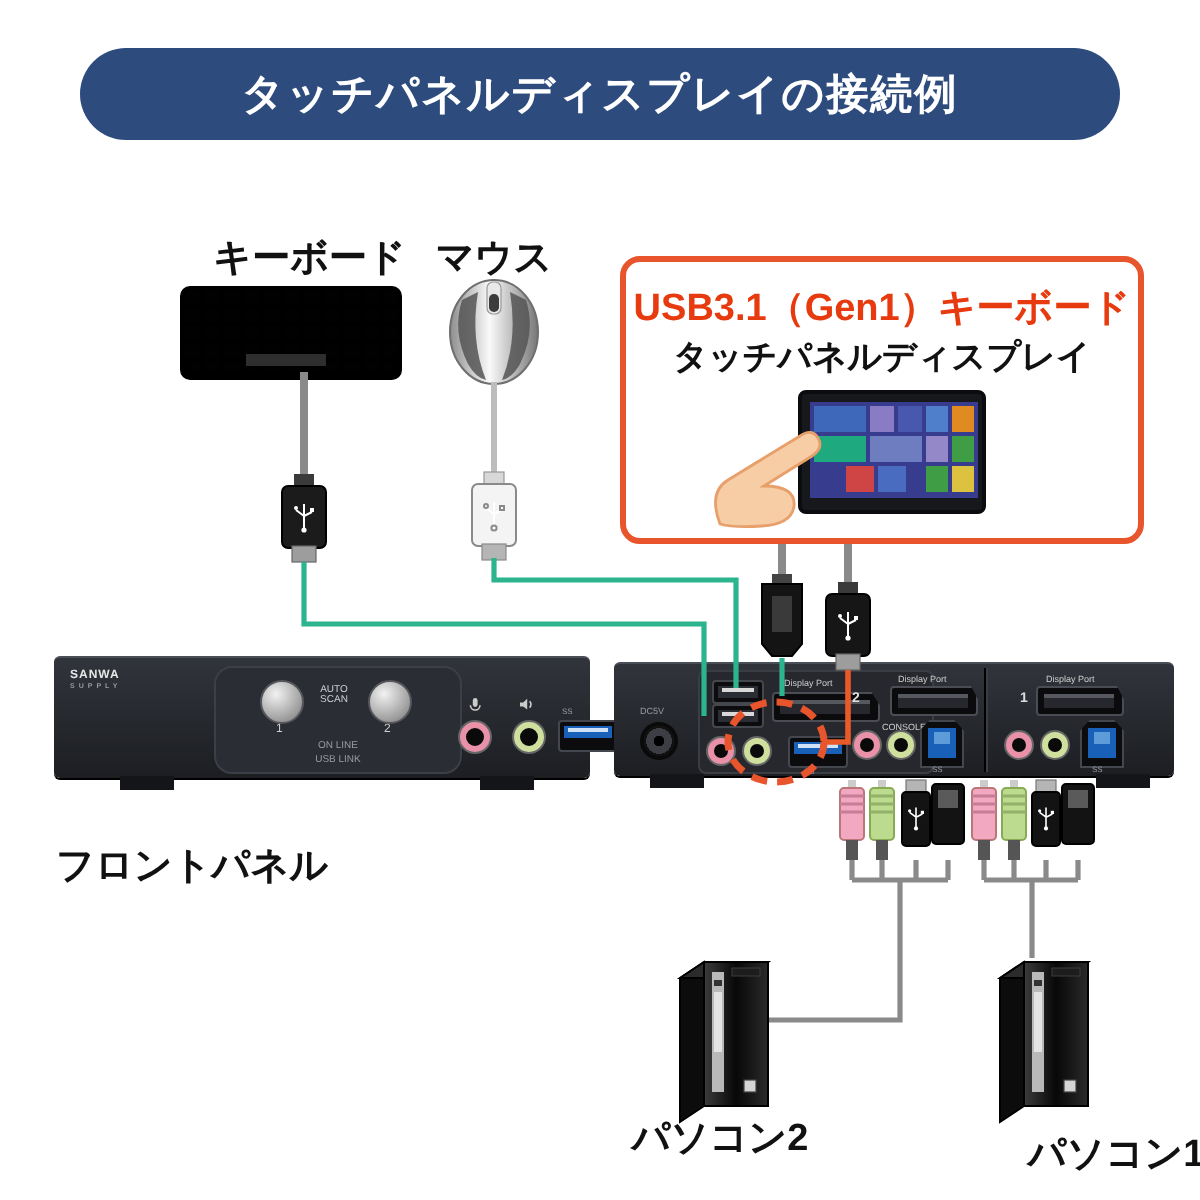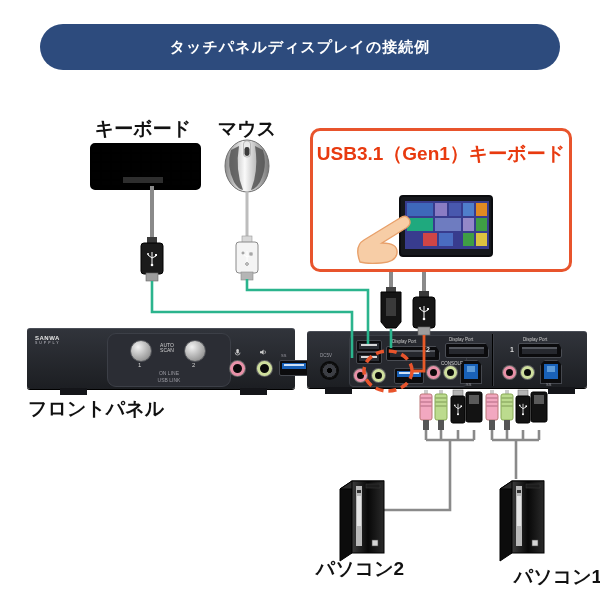--- a/index.html
+++ b/index.html
@@ -1,21 +1,21 @@
 <!DOCTYPE html>
 <html><head>
 <meta charset="utf-8">
 <style>
   html,body{margin:0;padding:0;background:#fff;}
   .stage{position:relative;width:600px;height:600px;background:#fff;overflow:hidden;
          font-family:"Liberation Sans","DejaVu Sans",sans-serif;}
   
   .banner{position:absolute;left:40px;top:24px;width:520px;height:46px;background:#2d4b7d;
           border-radius:24px;display:flex;align-items:center;justify-content:center;}
-  .banner span{color:#fff;font-size:15px;font-weight:bold;letter-spacing:1px;}
+  .banner span{color:#fff;font-size:21px;font-weight:bold;letter-spacing:1px;}
   
   .klabel{position:absolute;font-size:19px;font-weight:bold;color:#111;text-align:center;}
   
   .keyboard{position:absolute;left:90px;top:143px;width:107px;height:43px;border-radius:5px;
             background-color:#161616;border:2px solid #000;
             background-image:repeating-linear-gradient(90deg,#2b2b2b 0 8px,#101010 8px 10px),
                              repeating-linear-gradient(0deg,#2b2b2b 0 7px,#101010 7px 9px);
             background-blend-mode:multiply;box-shadow:inset 0 -3px 0 #000;}
   .keyboard:after{content:"";position:absolute;left:30px;bottom:4px;width:40px;height:6px;
             background:#2e2e2e;border:1px solid #000;}
@@ -79,27 +79,28 @@
 </style>
 </head>
 <body>
 
 <div class="stage">
 
   <div class="banner">
     <span>タッチパネルディスプレイの接続例</span>
   </div>
 
-  <div class="klabel" style="left:83px;top:116px;width:120px;">キーボード</div>
+  <div class="klabel" style="left:83px;top:116px;width:120px;text-align:right;">キーボード</div>
   <div class="klabel" style="left:207px;top:116px;width:80px;text-align:center;">マウス</div>
 
   <div class="keyboard"></div>
 
   <div class="redbox">
     <div class="h1">USB3.1（Gen1）キーボード</div>
+    <div class="h2">タッチパネルディスプレイ</div>
     <div class="tframe">
       <div class="tscreen">
           <div class="tile" style="left: 2px; top: 2px; width: 26px; height: 13px; background: rgb(62, 104, 186);"></div>
           <div class="tile" style="left: 30px; top: 2px; width: 12px; height: 13px; background: rgb(138, 124, 196);"></div>
           <div class="tile" style="left: 44px; top: 2px; width: 12px; height: 13px; background: rgb(72, 88, 174);"></div>
           <div class="tile" style="left: 58px; top: 2px; width: 11px; height: 13px; background: rgb(79, 126, 203);"></div>
           <div class="tile" style="left: 71px; top: 2px; width: 11px; height: 13px; background: rgb(224, 138, 34);"></div>
           <div class="tile" style="left: 2px; top: 17px; width: 26px; height: 13px; background: rgb(31, 169, 126);"></div>
           <div class="tile" style="left: 30px; top: 17px; width: 26px; height: 13px; background: rgb(110, 124, 192);"></div>
           <div class="tile" style="left: 58px; top: 17px; width: 11px; height: 13px; background: rgb(148, 136, 200);"></div>
@@ -136,21 +137,21 @@
       <path d="M4.8 1.6 q1.4 1.6 0 3.2" stroke="#ccc" stroke-width=".8" fill="none"></path>
     </svg>
     <div class="jack green" style="left:230px;top:32px;"></div>
     <div class="usba" style="left:252px;top:31px;">
         <i></i>
       </div>
     <div class="ssmark" style="left:254px;top:25px;">SS</div>
   </div>
   <div class="foot" style="left:60px;top:388px;width:27px;"></div>
   <div class="foot" style="left:240px;top:388px;width:27px;"></div>
-  <div class="plabel" style="left:28px;top:396px;">フロントパネル</div>
+  <div class="plabel" style="left:28px;top:420px;">フロントパネル</div>
 
   <div class="panel" style="left:307px;top:331px;width:280px;height:56px;">
     <div class="tinytx" style="left:13px;top:21px;font-size:4.5px;color:#9a9aa2;">DC5V</div>
     <div class="dcjack" style="left:15px;top:31px;"></div>
 
     <div class="consolebox">
       <div class="usba dark" style="left:6px;top:4px;width:24px;height:10px;">
           <i></i>
         </div>
       <div class="usba dark" style="left:6px;top:16px;width:24px;height:10px;">

